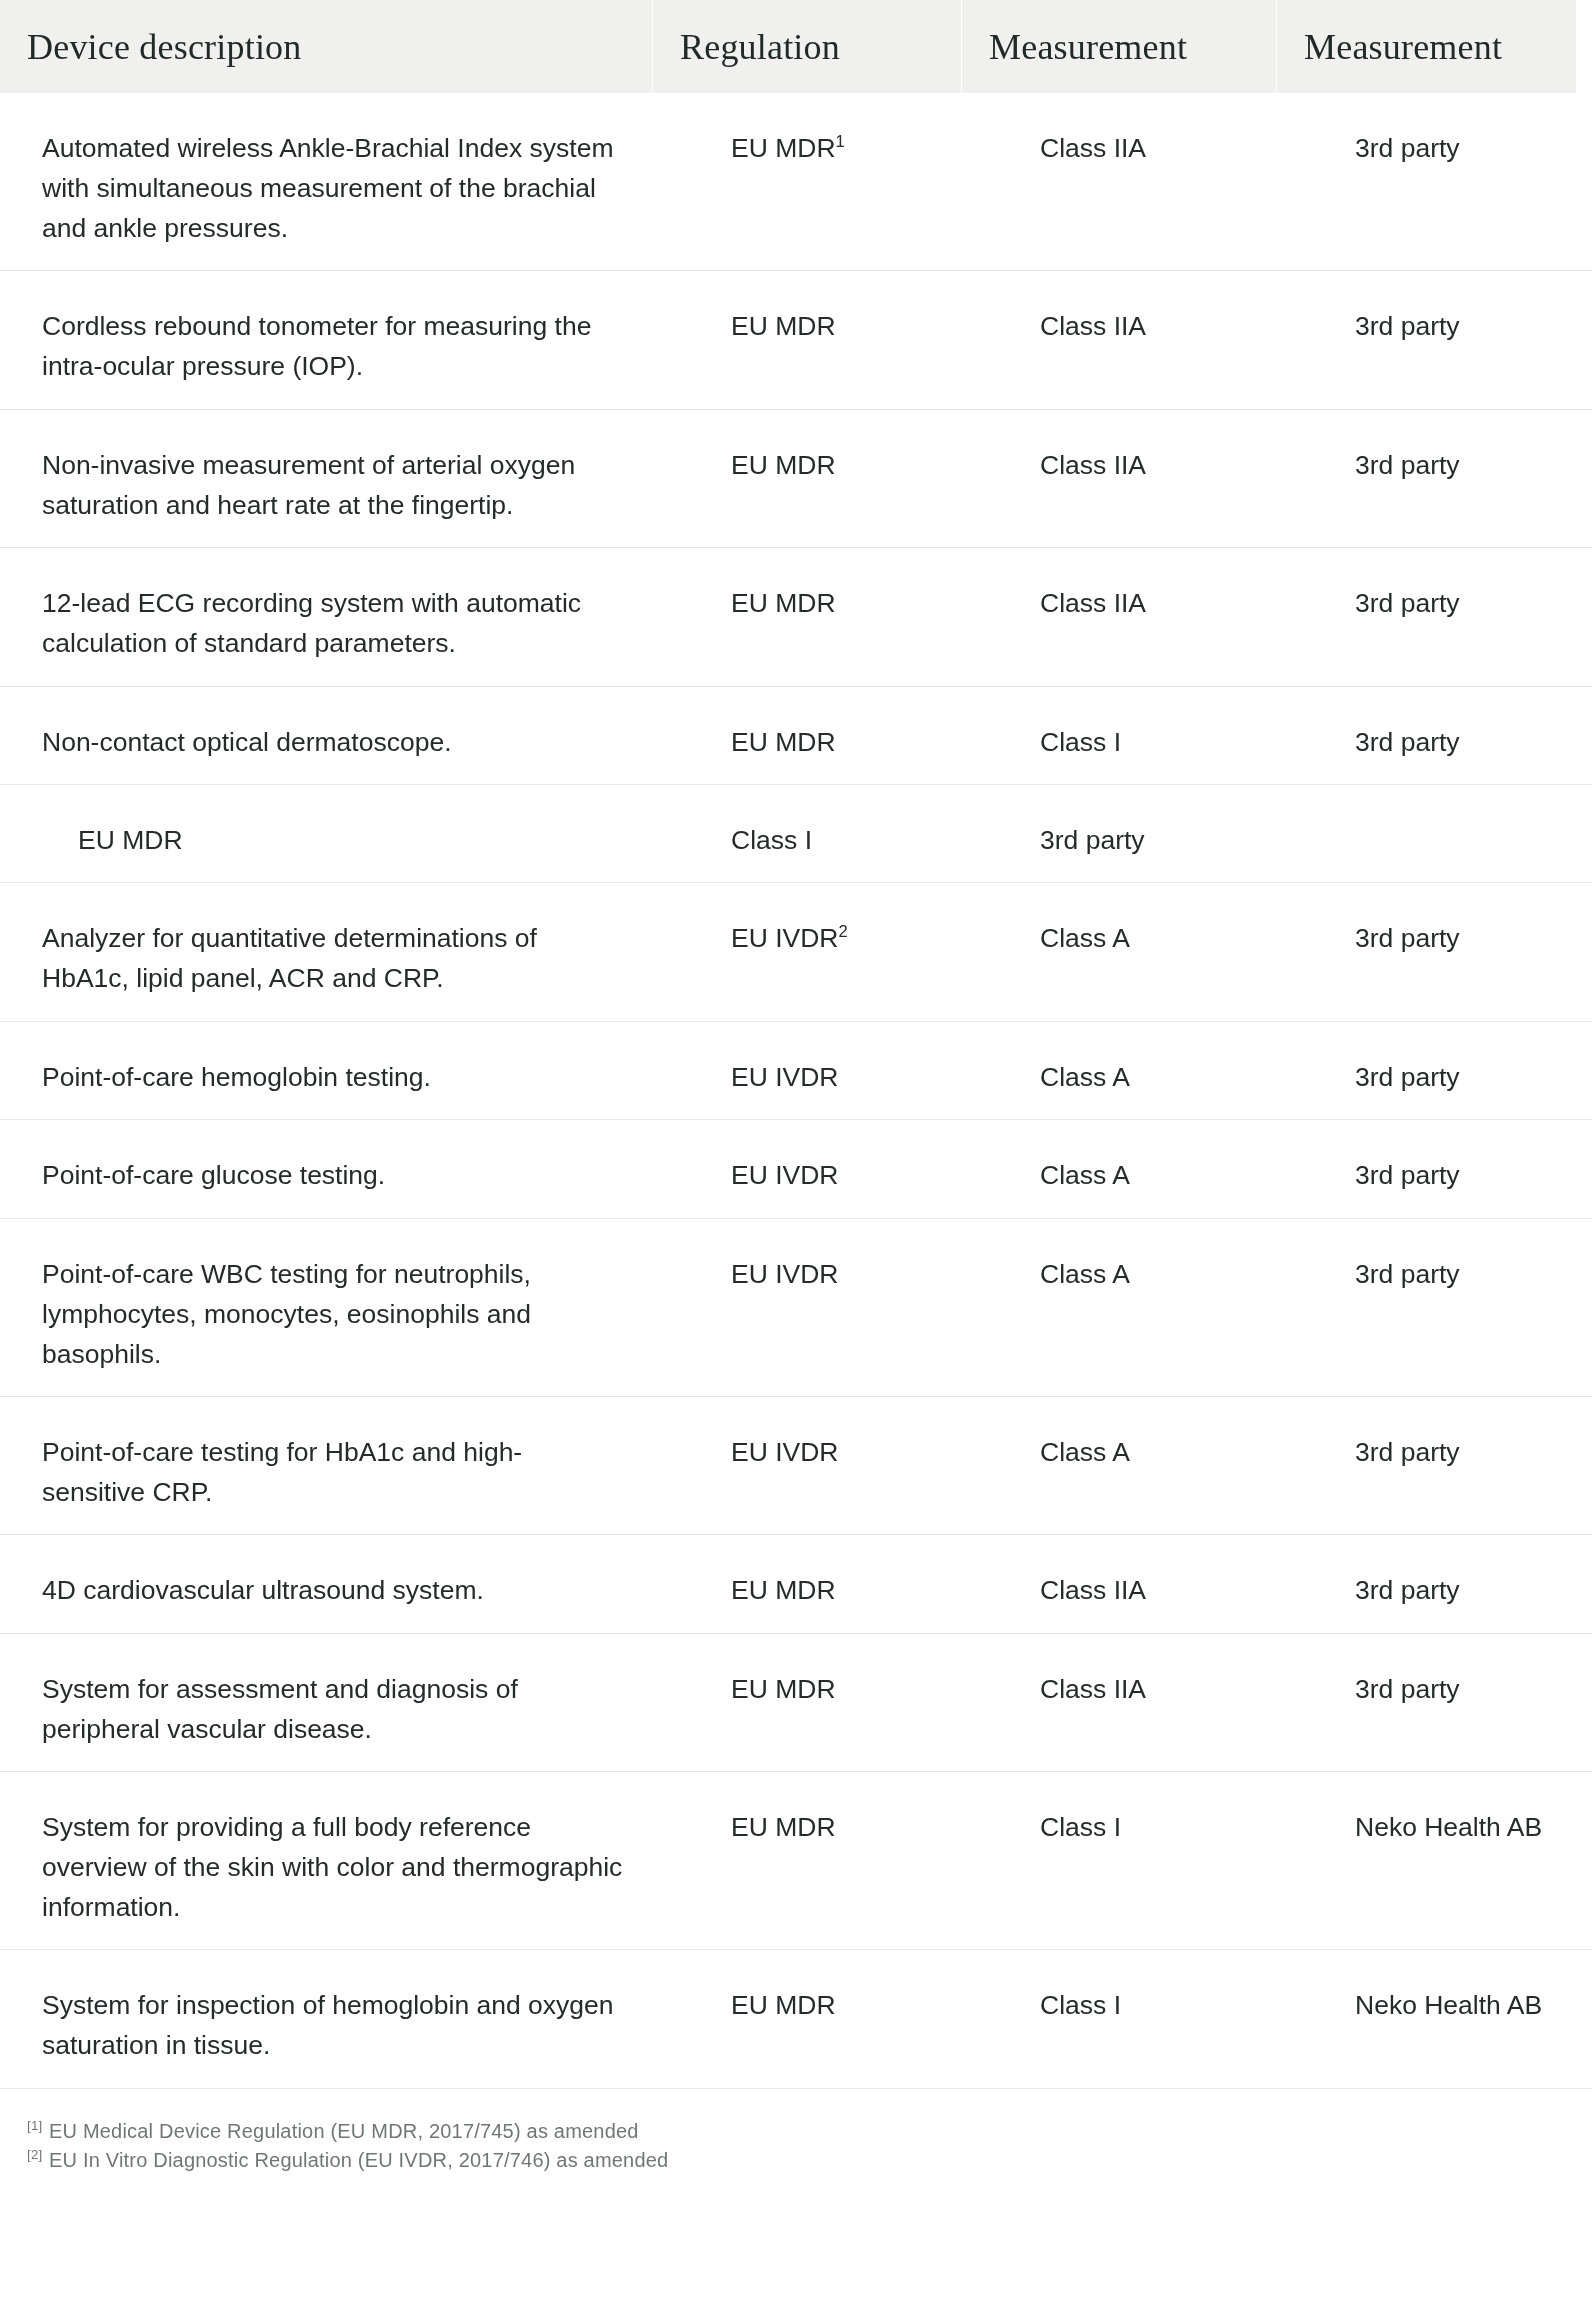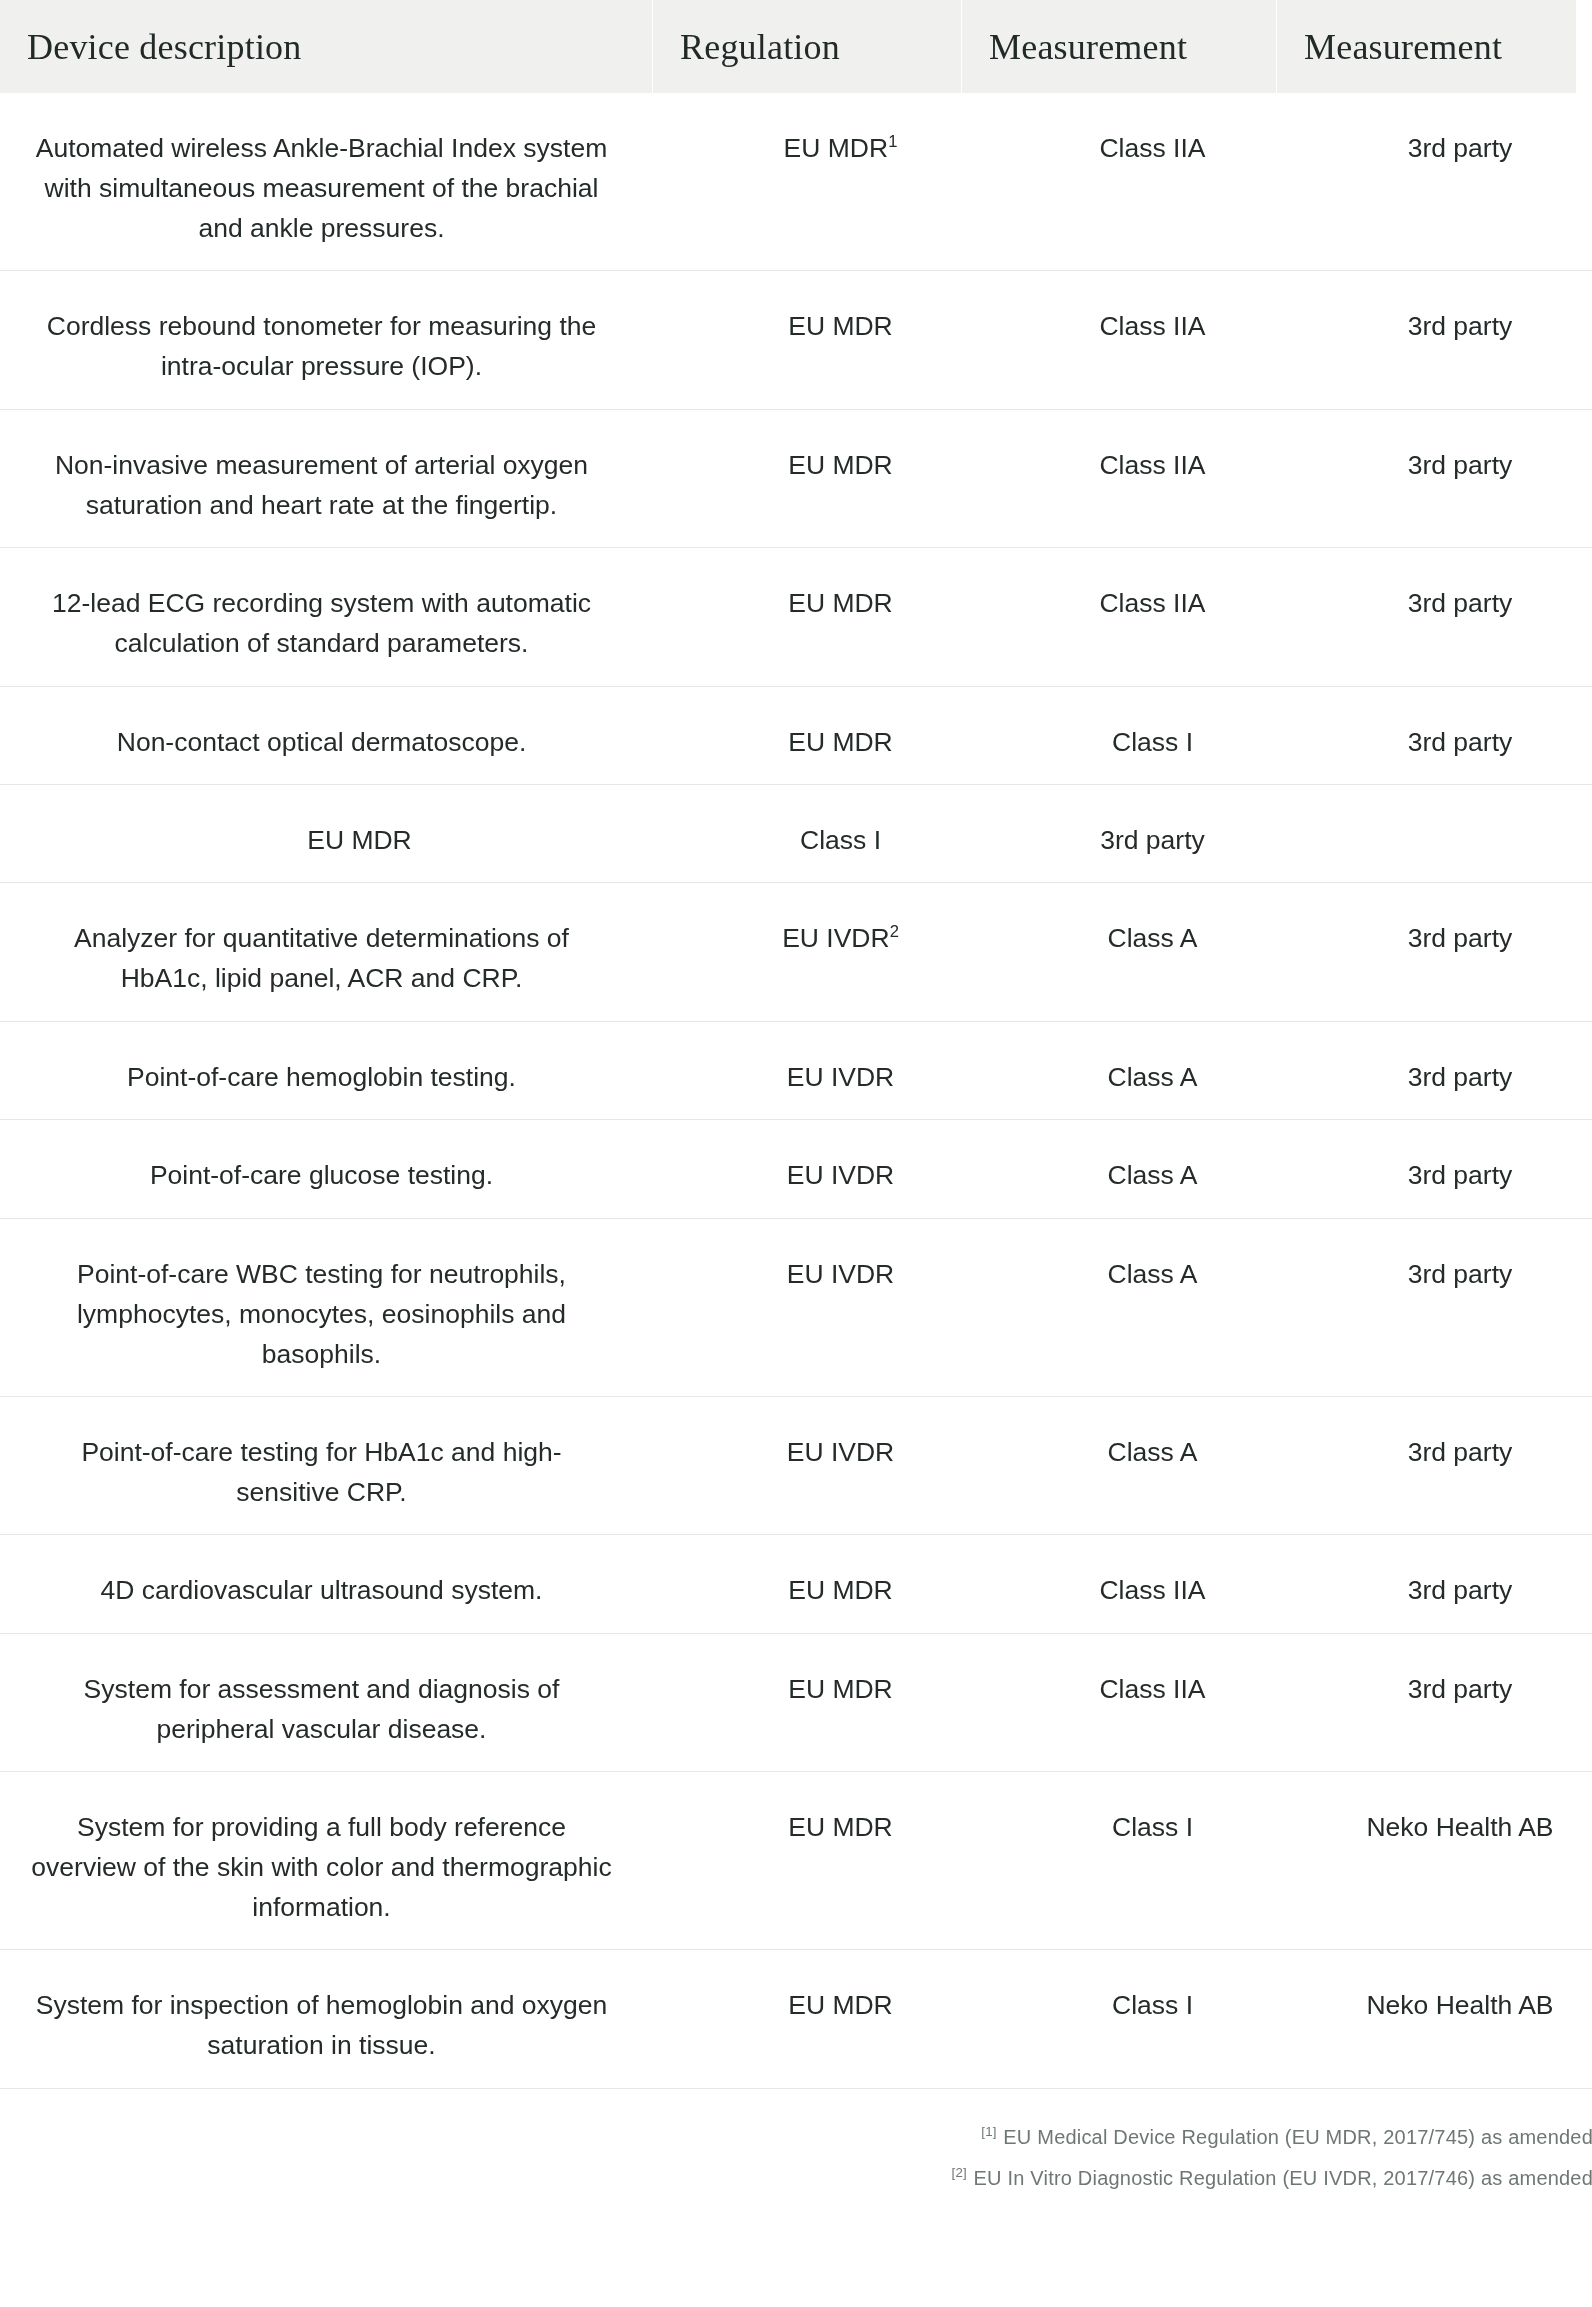--- a/index.html
+++ b/index.html
@@ -40,37 +40,36 @@
     white-space:nowrap;
   }
   .row{
     border-bottom:1.7px solid var(--divider);
     padding-top:35px;
     padding-bottom:22.4px;
     font-size:26.5px;
     line-height:40px;
     color:var(--body_text);
   }
-  .cell{padding-left:31px;box-sizing:border-box;text-align:center;}
+  .cell{padding-left:42px;box-sizing:border-box;}
   .desc{margin:0;max-width:581px;}
   .reg,.cls,.cert{white-space:nowrap;margin-left:36px;}
   sup.reg-sup{
     font-size:16.6px;
     line-height:0;
     vertical-align:super;
   }
   .footnotes{
     padding:25px 0 0 27px;
   }
   .footnote-line{
     font-size:20px;
-    line-height:35px;
+    line-height:24px;
     color:var(--footnote_text);
     letter-spacing:0.2px;
-    text-align:right;
   }
   .footnote-marker{
     font-size:13.3px;
     vertical-align:super;
     margin-right:6.6px;
     color:var(--footnote_text);
   }
 </style>
 </head>
 <body>

